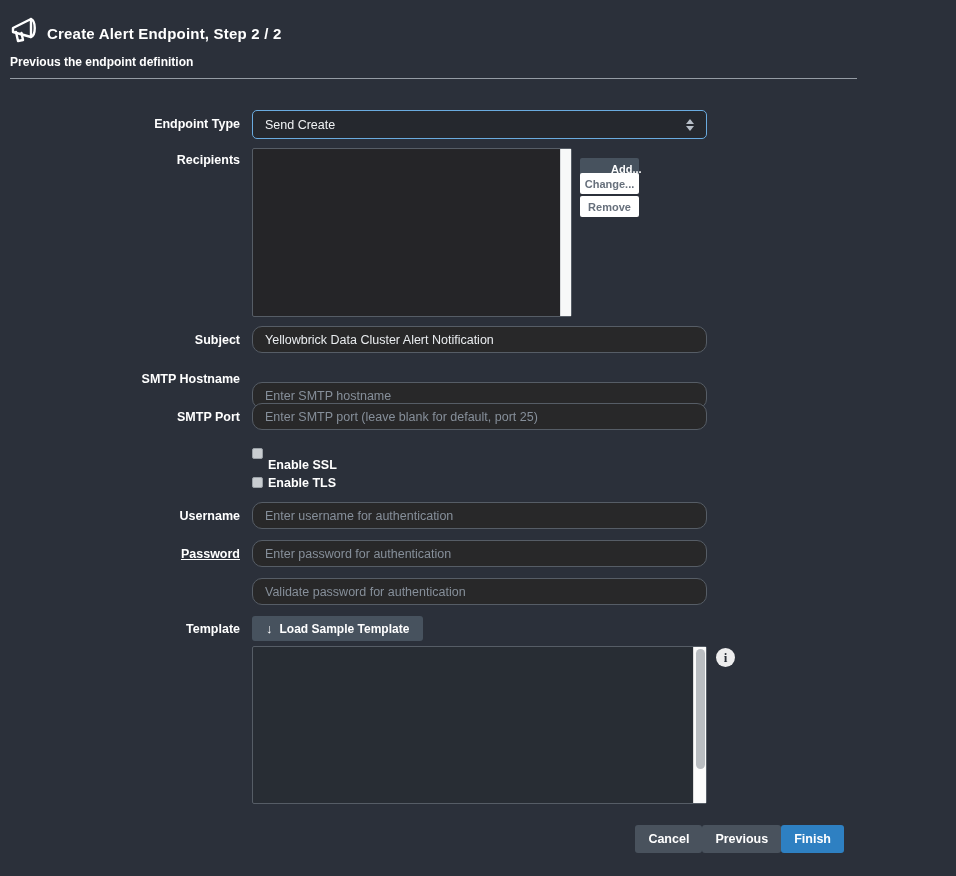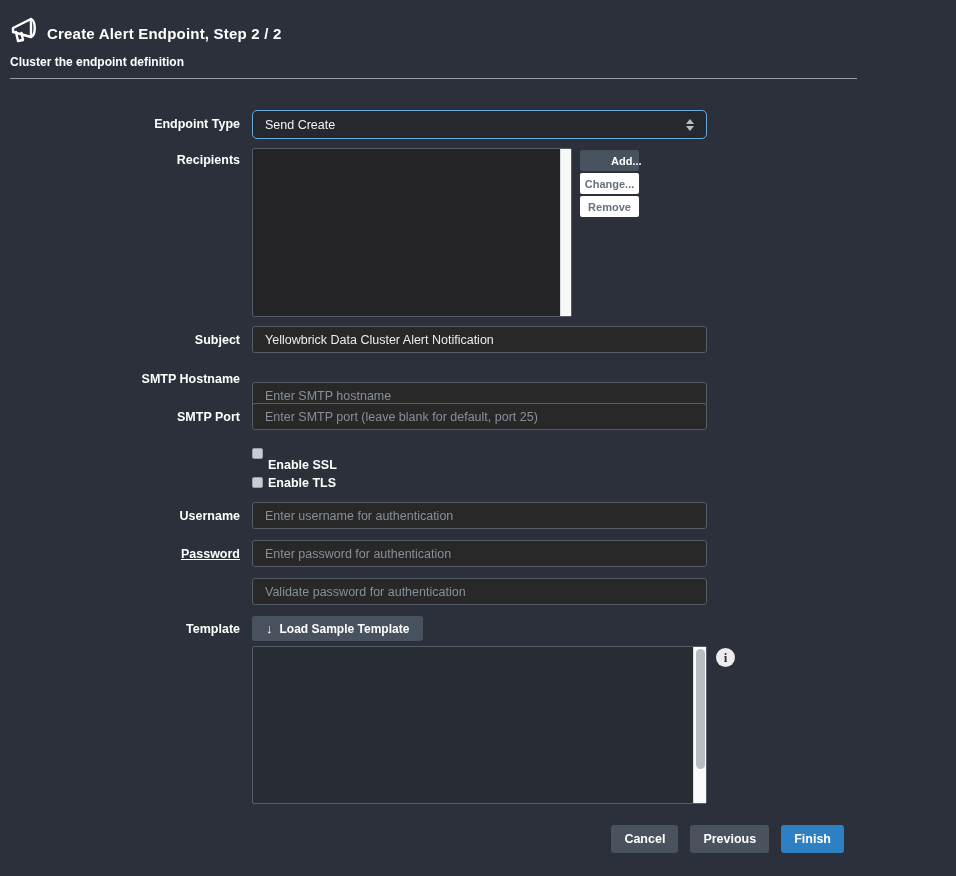--- a/index.html
+++ b/index.html
@@ -21,21 +21,21 @@
 
   
   .lbl {
     position:absolute; left:0; width:240px; text-align:right;
     font-size:12.5px; font-weight:700; color:#ffffff; line-height:15px;
   }
 
   
   .field {
     position:absolute; left:252px; width:455px; height:27px;
-    background:#282829; border:1px solid #565d66; border-radius:3px;
+    background:#282829; border:1px solid #565d66; border-radius:10px;
     color:#e9ecef; font-size:12.5px; font-family:"Liberation Sans",sans-serif;
     padding:0 12px; outline:none;
   }
   .field::placeholder { color:#868f9a; opacity:1; }
 
   
   .select {
     position:absolute; left:252px; top:110px; width:455px; height:29px;
     background:#25282e; border:1px solid #6aabdf; border-radius:5px;
     display:flex; align-items:center; padding:0 12px;
@@ -91,21 +91,21 @@
   }
   .info-circle {
     position:absolute; left:716px; top:648px; width:19px; height:19px;
     border-radius:50%; background:#ededee; color:#2b3039;
     font-family:"Liberation Serif", serif; font-weight:700; font-size:13px;
     display:flex; align-items:center; justify-content:center; line-height:1;
   }
 
   
   .footer {
-    position:absolute; right:23px; top:825px; display:flex; gap:12px;
+    position:absolute; right:23px; top:825px; display:flex; gap:0;
   }
   .btn {
     height:28px; padding:0 13px; border:none; border-radius:3px;
     font-family:"Liberation Sans",sans-serif; font-size:12.5px; font-weight:700;
     color:#ffffff; cursor:pointer;
   }
   .btn.gray { background:#49525d; }
   .btn.blue { background:#2e80c2; }
 </style>
 </head>
@@ -114,37 +114,37 @@
 <div id="app">
 
   <svg class="megaphone" viewBox="0 0 32 30">
     <g fill="none" stroke="#ffffff" stroke-width="2.4" stroke-linejoin="round" stroke-linecap="round">
       <path d="M3 13 L21 4 L21 22 L3 17 Z"></path>
       <path d="M21 4 C26 6 26 20 21 22"></path>
       <path d="M6 17 L8 26 L13 25 L11.5 18"></path>
     </g>
   </svg>
   <div class="page-title">Create Alert Endpoint, Step 2 / 2</div>
-  <div class="page-subtitle">Cluster the endpoint definition</div>
+  <div class="page-subtitle">Previous the endpoint definition</div>
   <div class="divider"></div>
 
   <div class="lbl" style="top:117px;">Endpoint Type</div>
   <div class="select">
     <span>Send Create</span>
     <span class="stepper">
       <span class="up"></span>
         <span class="dn"></span>
     </span>
   </div>
 
   <div class="lbl" style="top:153px;">Recipients</div>
   <div class="listbox">
     <div class="vscroll"></div>
   </div>
-  <button class="side-btn enabled" style="top:150px;padding-left:31px;">Add...</button>
+  <button class="side-btn enabled" style="top:158px;padding-left:31px;">Add...</button>
   <button class="side-btn disabled" style="top:173px;">Change...</button>
   <button class="side-btn disabled" style="top:196px;">Remove</button>
 
   <div class="lbl" style="top:333px;">Subject</div>
   <input class="field" style="top: 326px;" type="text" value="Yellowbrick Data Cluster Alert Notification">
 
   <div class="lbl" style="top:372px;">SMTP Hostname</div>
   <input class="field" style="top: 382px;" type="text" placeholder="Enter SMTP hostname">
 
   <div class="lbl" style="top:410px;">SMTP Port</div>

